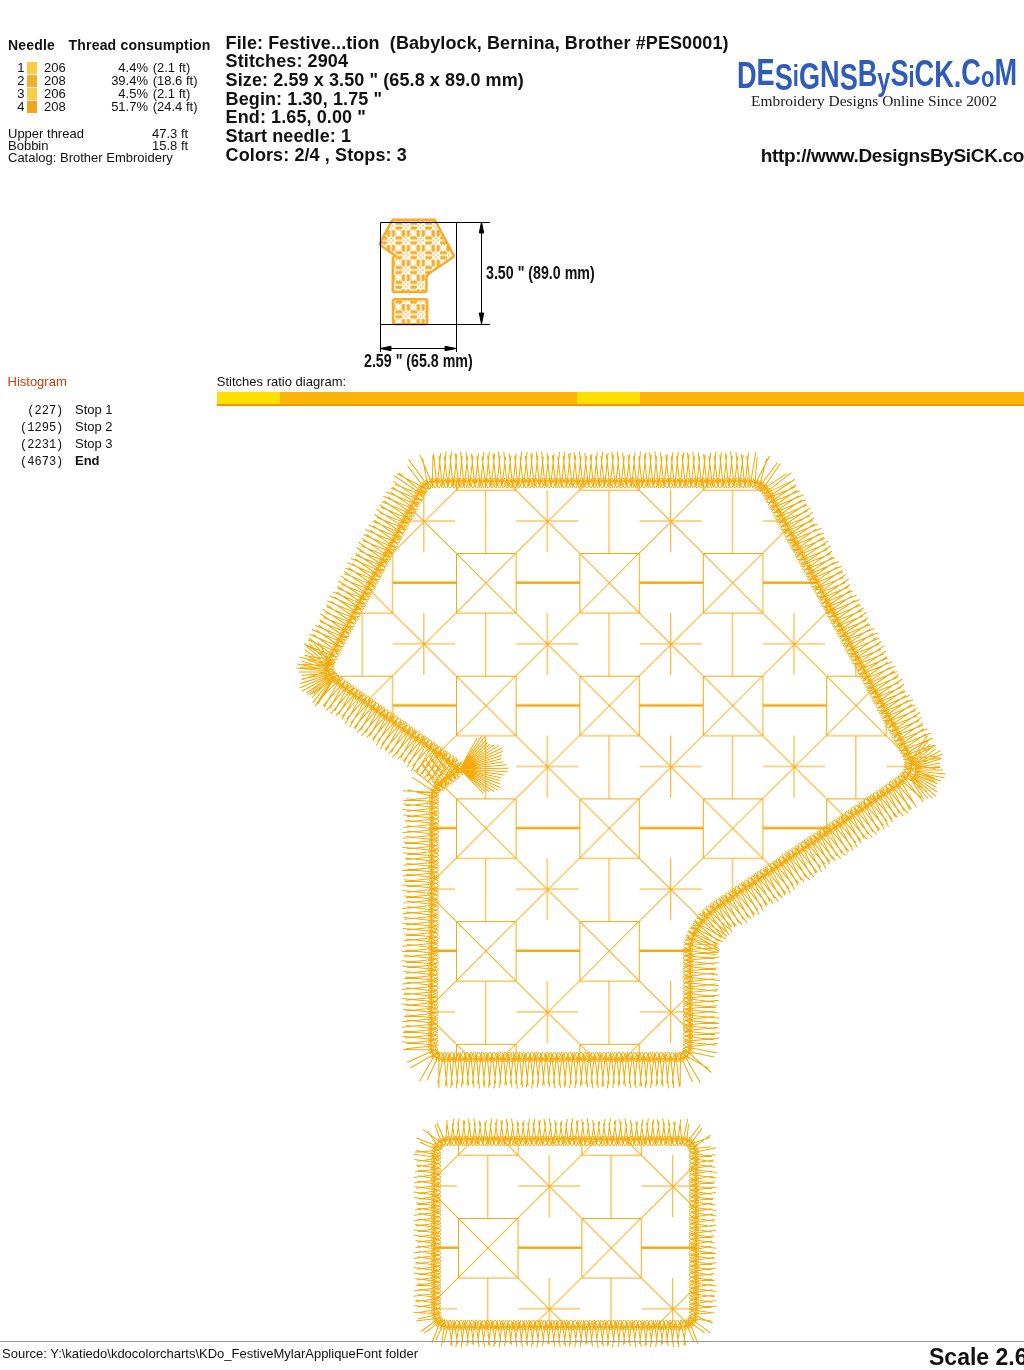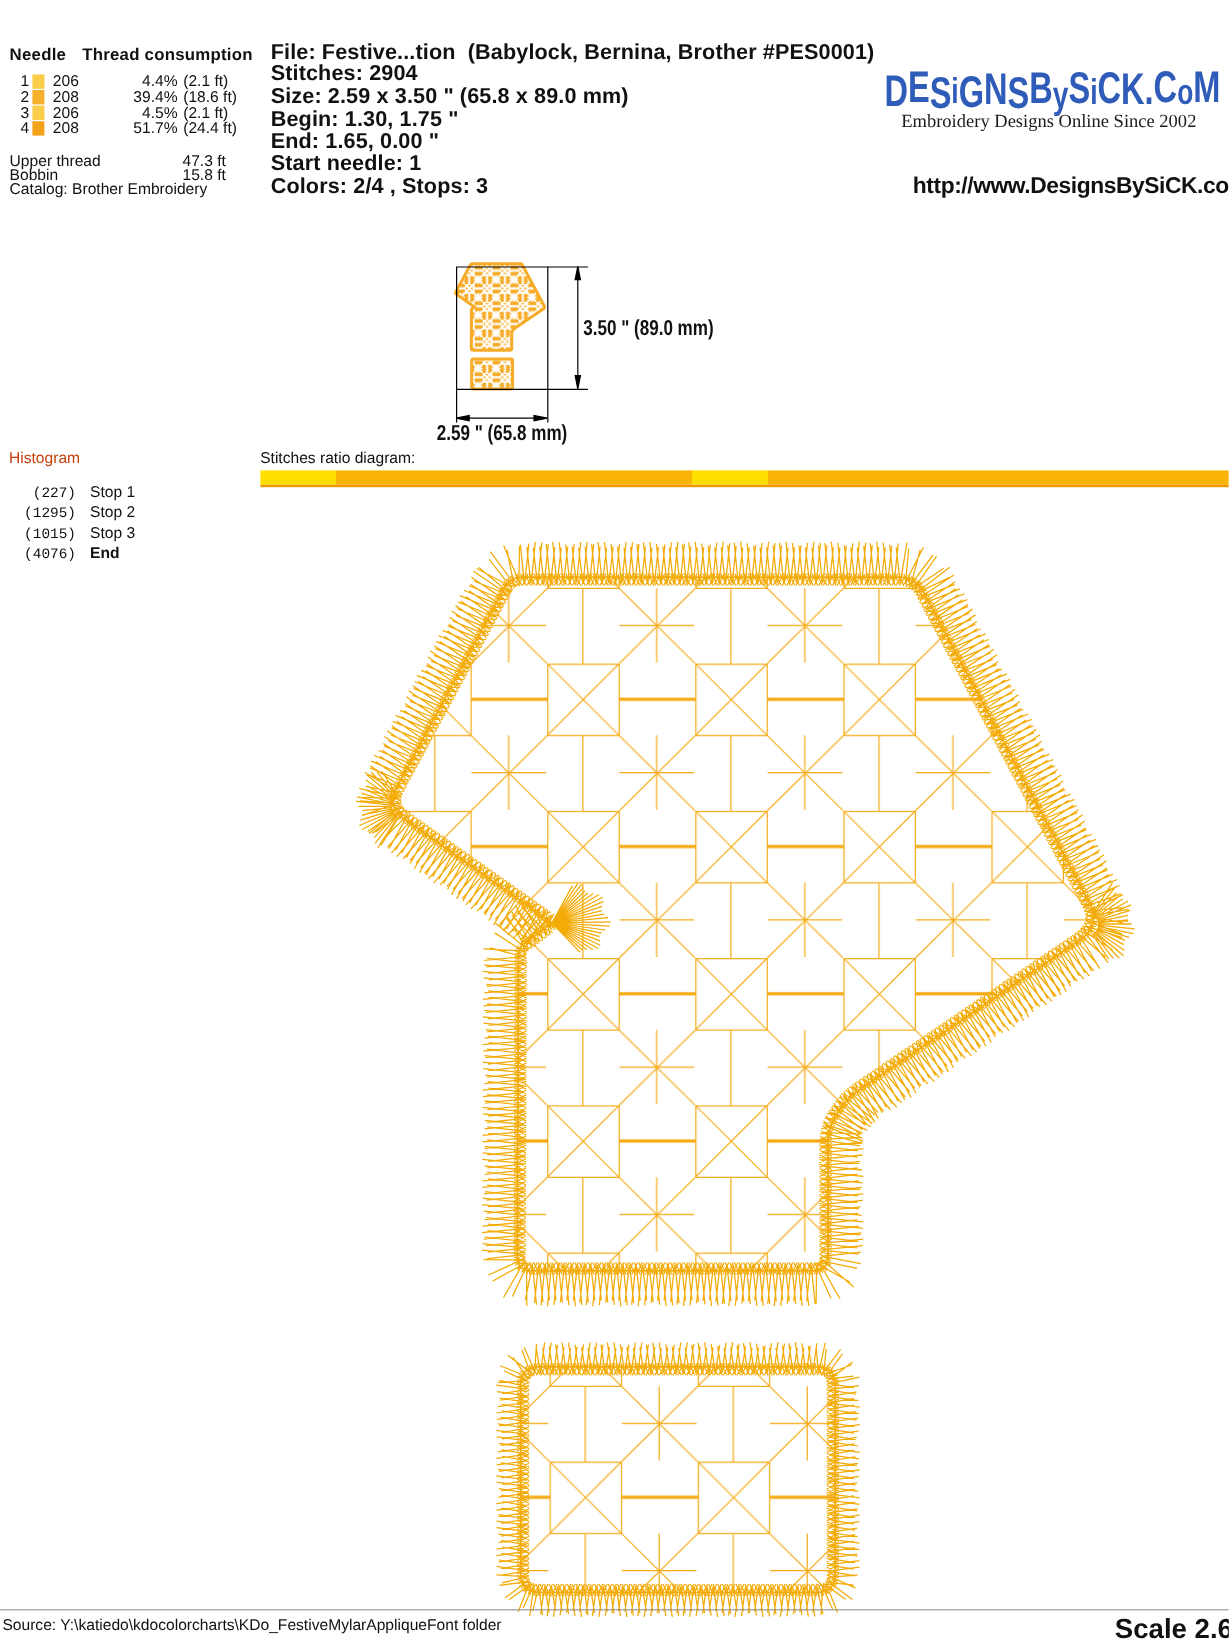--- a/index.html
+++ b/index.html
@@ -101,22 +101,22 @@
 
 <div class="abs b" style="left:485.5px;top:263.3px;font-size:18px;color:#111;transform:scaleX(0.79);transform-origin:0 0;">3.50 " (89.0 mm)</div>
 
 <div class="abs b" style="left:364px;top:350.7px;font-size:18px;color:#111;transform:scaleX(0.79);transform-origin:0 0;">2.59 " (65.8 mm)</div>
 
 <div class="abs" style="left:7.5px;top:373.5px;font-size:13px;color:#c2410c;">Histogram</div>
 
 <div class="abs" style="left:0px;top:402.2px;font-size:13px;line-height:15px;color:#111;">
   <div><span style="display:inline-block;width:63.3px;text-align:right;font-family:'Liberation Mono';font-size:12px;">(227)</span><span style="display:inline-block;position:absolute;left:75px;">Stop 1</span></div>
   <div><span style="display:inline-block;width:63.3px;text-align:right;font-family:'Liberation Mono';font-size:12px;">(1295)</span><span style="display:inline-block;position:absolute;left:75px;">Stop 2</span></div>
-  <div><span style="display:inline-block;width:63.3px;text-align:right;font-family:'Liberation Mono';font-size:12px;">(1015)</span><span style="display:inline-block;position:absolute;left:75px;">Stop 3</span></div>
-  <div><span style="display:inline-block;width:63.3px;text-align:right;font-family:'Liberation Mono';font-size:12px;">(4076)</span><span style="display:inline-block;position:absolute;left:75px;font-weight:bold;">End</span></div>
+  <div><span style="display:inline-block;width:63.3px;text-align:right;font-family:'Liberation Mono';font-size:12px;">(2231)</span><span style="display:inline-block;position:absolute;left:75px;">Stop 3</span></div>
+  <div><span style="display:inline-block;width:63.3px;text-align:right;font-family:'Liberation Mono';font-size:12px;">(4673)</span><span style="display:inline-block;position:absolute;left:75px;font-weight:bold;">End</span></div>
 </div>
 
 <div class="abs" style="left:216.8px;top:374px;font-size:13px;color:#111;">Stitches ratio diagram:</div>
 
 <div class="abs" style="left:217px;top:392px;width:807px;height:12px;border-bottom:2px solid #ec9803;
  background:linear-gradient(to right,#ffdf00 0,#ffdf00 63px,#fbb408 63px,#fbb408 360px,#ffdf00 360px,#ffdf00 423px,#fbb408 423px);"></div>
 
 <svg class="abs" style="left:0;top:440px;" width="1024" height="915" viewBox="0 0 1024 915">
   <defs>
     <pattern id="mot" width="123.4" height="122.7" patternUnits="userSpaceOnUse" patternTransform="translate(456,113)">

